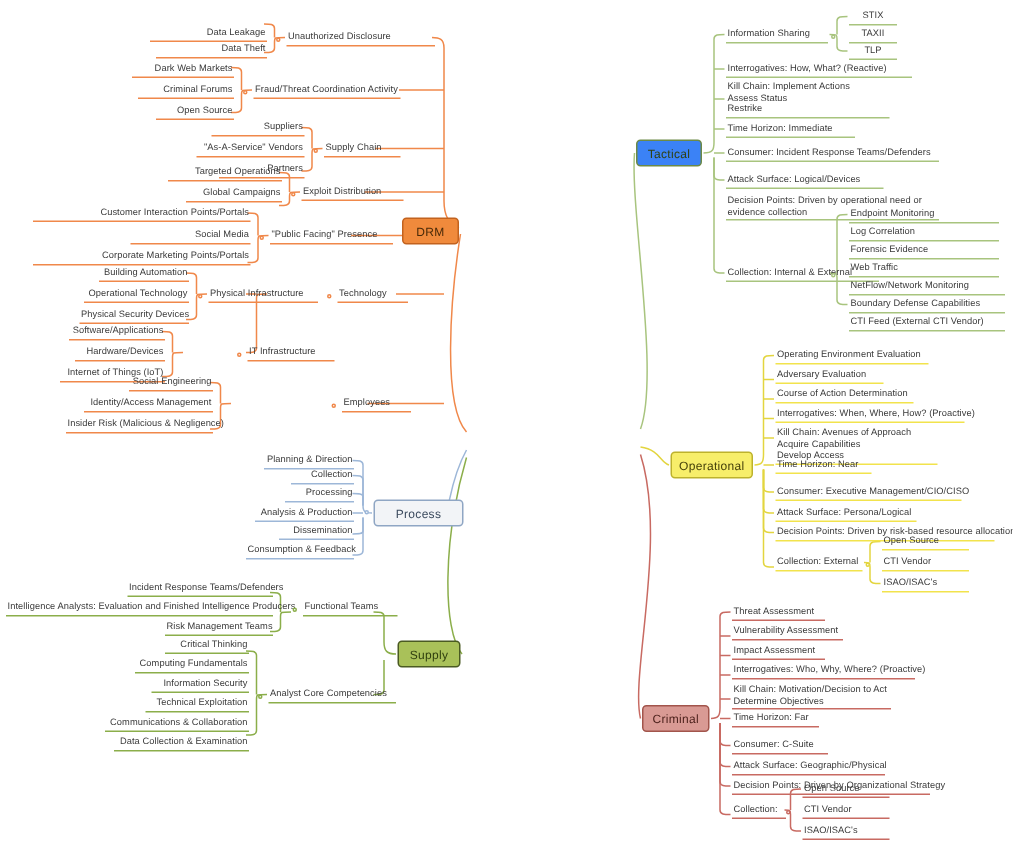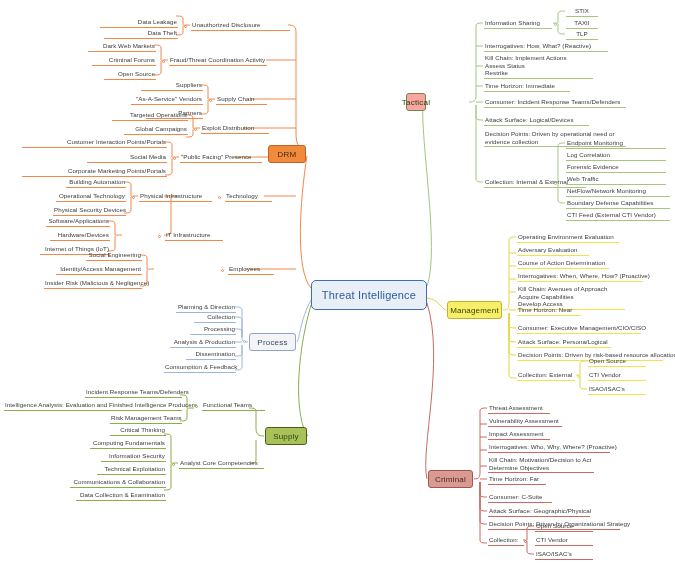--- a/index.html
+++ b/index.html
@@ -48,30 +48,30 @@
   #n-center{
     left:311px;top:280px;width:116px;height:30px;
     background:#E8EFF7;border:1.6px solid #3C6FB4;border-radius:5px;
     color:#2E5C9E;font-size:11px;
   }
   #n-drm{
     left:268px;top:145px;width:38px;height:18px;
     background:#F08A3C;border:1.4px solid #C2621E;color:#4a2a08;
   }
   #n-process{
-    left:249px;top:333px;width:47px;height:18px;
+    left:249px;top:333px;width:60px;height:18px;
     background:#F2F4F7;border:1.4px solid #8FA6C4;color:#3b4a5e;
   }
   #n-people{
     left:265px;top:427px;width:42px;height:18px;
     background:#A9C159;border:1.4px solid #4a5a22;color:#30400f;
   }
   #n-tactical{
-    left:406px;top:93px;width:20px;height:18px;
-    background:#fca5a5;border:1.4px solid #6d8a46;color:#30400f;
+    left:424px;top:93px;width:44px;height:18px;
+    background:#3b82f6;border:1.4px solid #6d8a46;color:#30400f;
   }
   #n-operational{
     left:447px;top:301px;width:55px;height:18px;
     background:#F7EE6A;border:1.4px solid #bdb22c;color:#45410a;
   }
   #n-strategic{
     left:428px;top:470px;width:45px;height:18px;
     background:#D99A94;border:1.4px solid #a2554c;color:#4a1f1a;
   }
 
@@ -193,38 +193,35 @@
       <path d="M480 482 L480 494 C480 497, 483 497, 487 497" stroke="#C86A62"></path>
       <path d="M480 482 L480 508 C480 511, 483 511, 487 511" stroke="#C86A62"></path>
       <path d="M480 482 L480 521 C480 524, 483 524, 487 524" stroke="#C86A62"></path>
       <path d="M480 482 L480 540 C480 543, 483 543, 487 543" stroke="#C86A62"></path>
 
       <path d="M523 540 C 527 540, 527 540, 527 543 L527 551 C527 554, 530 554, 534 554" stroke="#C86A62"></path>
       <path d="M527 540 L527 529 C527 526, 530 526, 534 526" stroke="#C86A62"></path>
     </g>
   </svg>
 
-  <div class="node" id="n-center">
-    <span>Threat Intelligence</span>
-  </div>
 
   <div class="node" id="n-drm">
     <span>DRM</span>
   </div>
   <div class="node" id="n-process">
     <span>Process</span>
   </div>
   <div class="node" id="n-people">
     <span>Supply</span>
   </div>
   <div class="node" id="n-tactical">
     <span>Tactical</span>
   </div>
   <div class="node" id="n-operational">
-    <span>Management</span>
+    <span>Operational</span>
   </div>
   <div class="node" id="n-strategic">
     <span>Criminal</span>
   </div>
 
   <div class="lf r c-drm" style="left:100px;top:18px;width:76px;">Data Leakage</div>
   <div class="lf r c-drm" style="left:104px;top:29px;width:72px;">Data Theft</div>
   <div class="lf l c-drm" style="left:191px;top:21px;width:97px;">Unauthorized Disclosure</div>
   <div class="dot d-drm" style="left:184px;top:25px;"></div>
 

